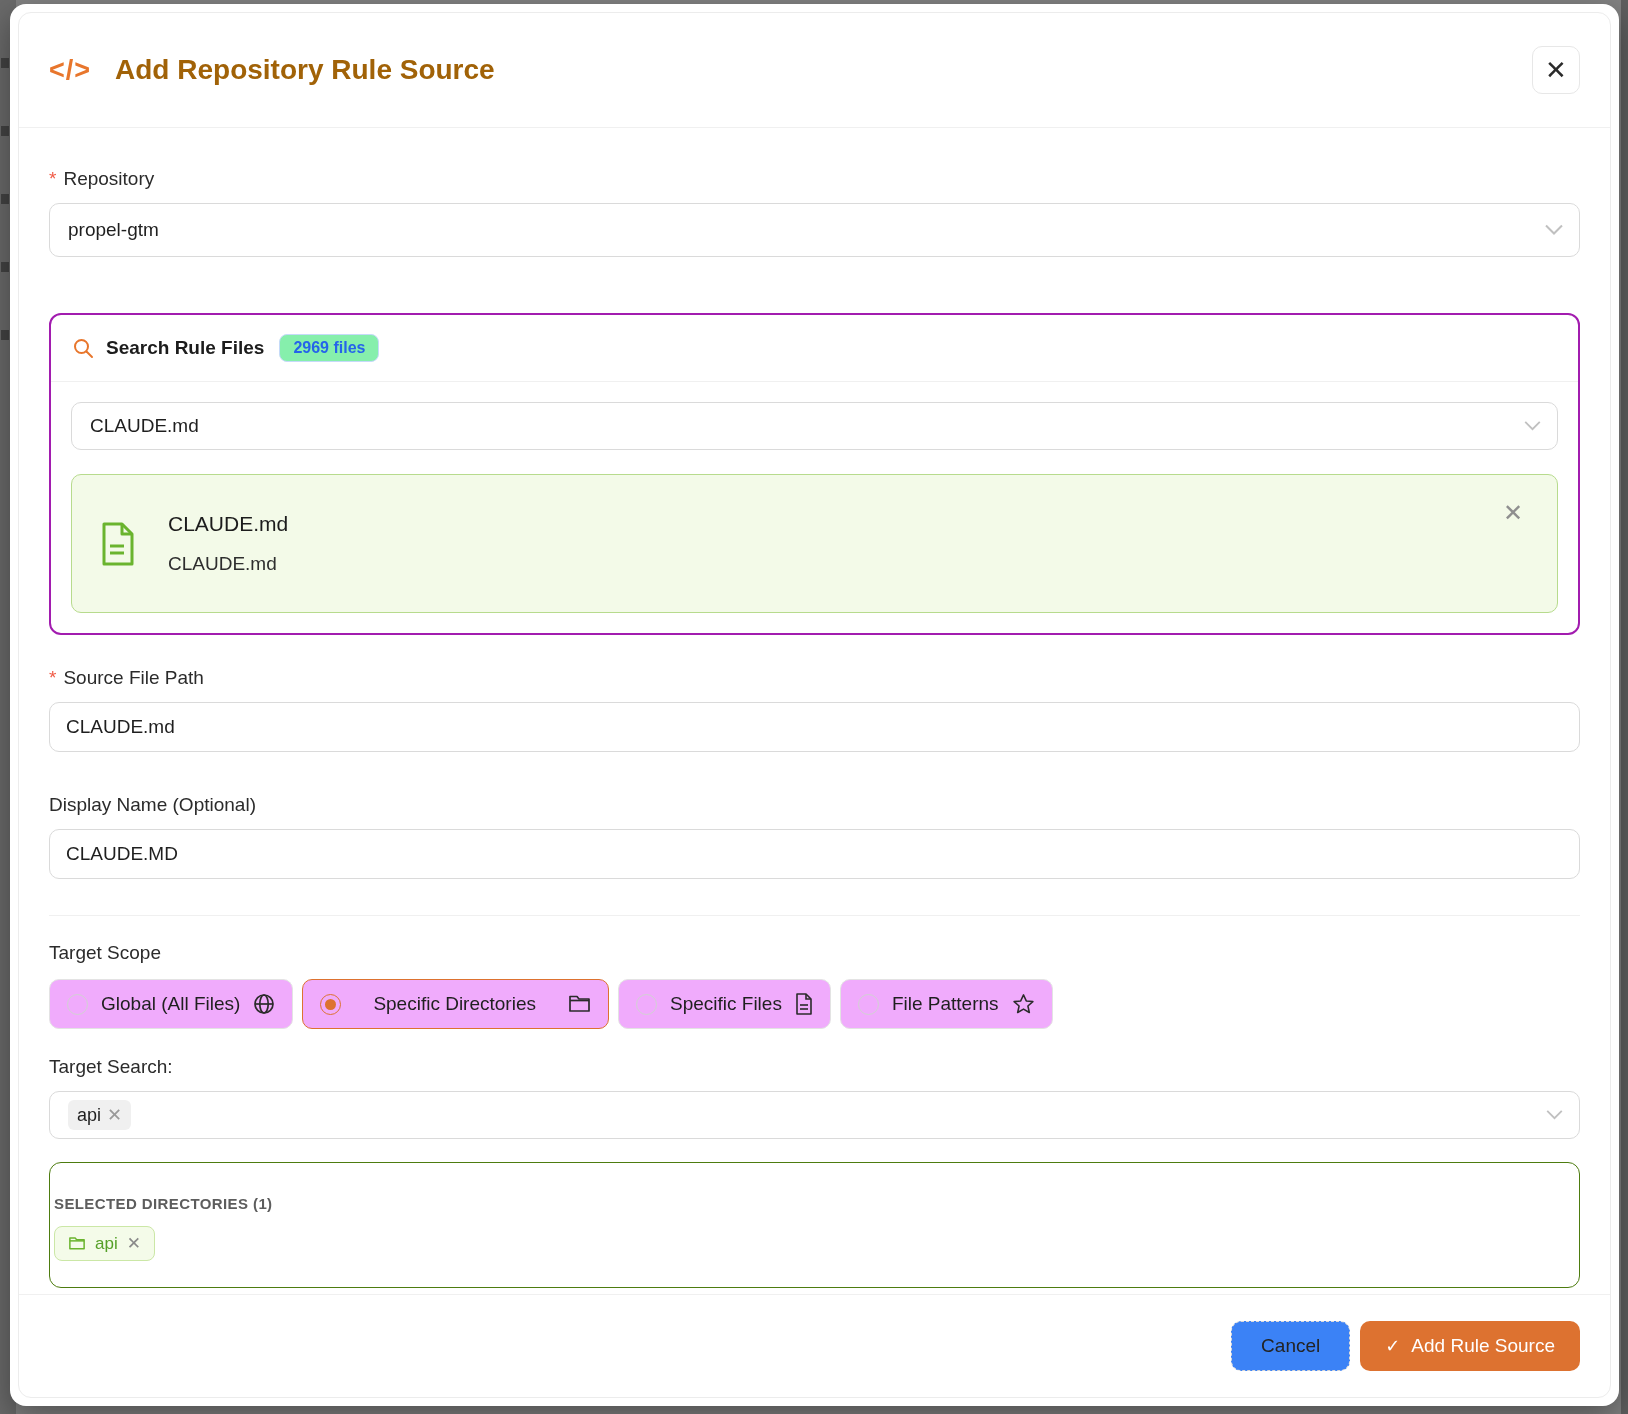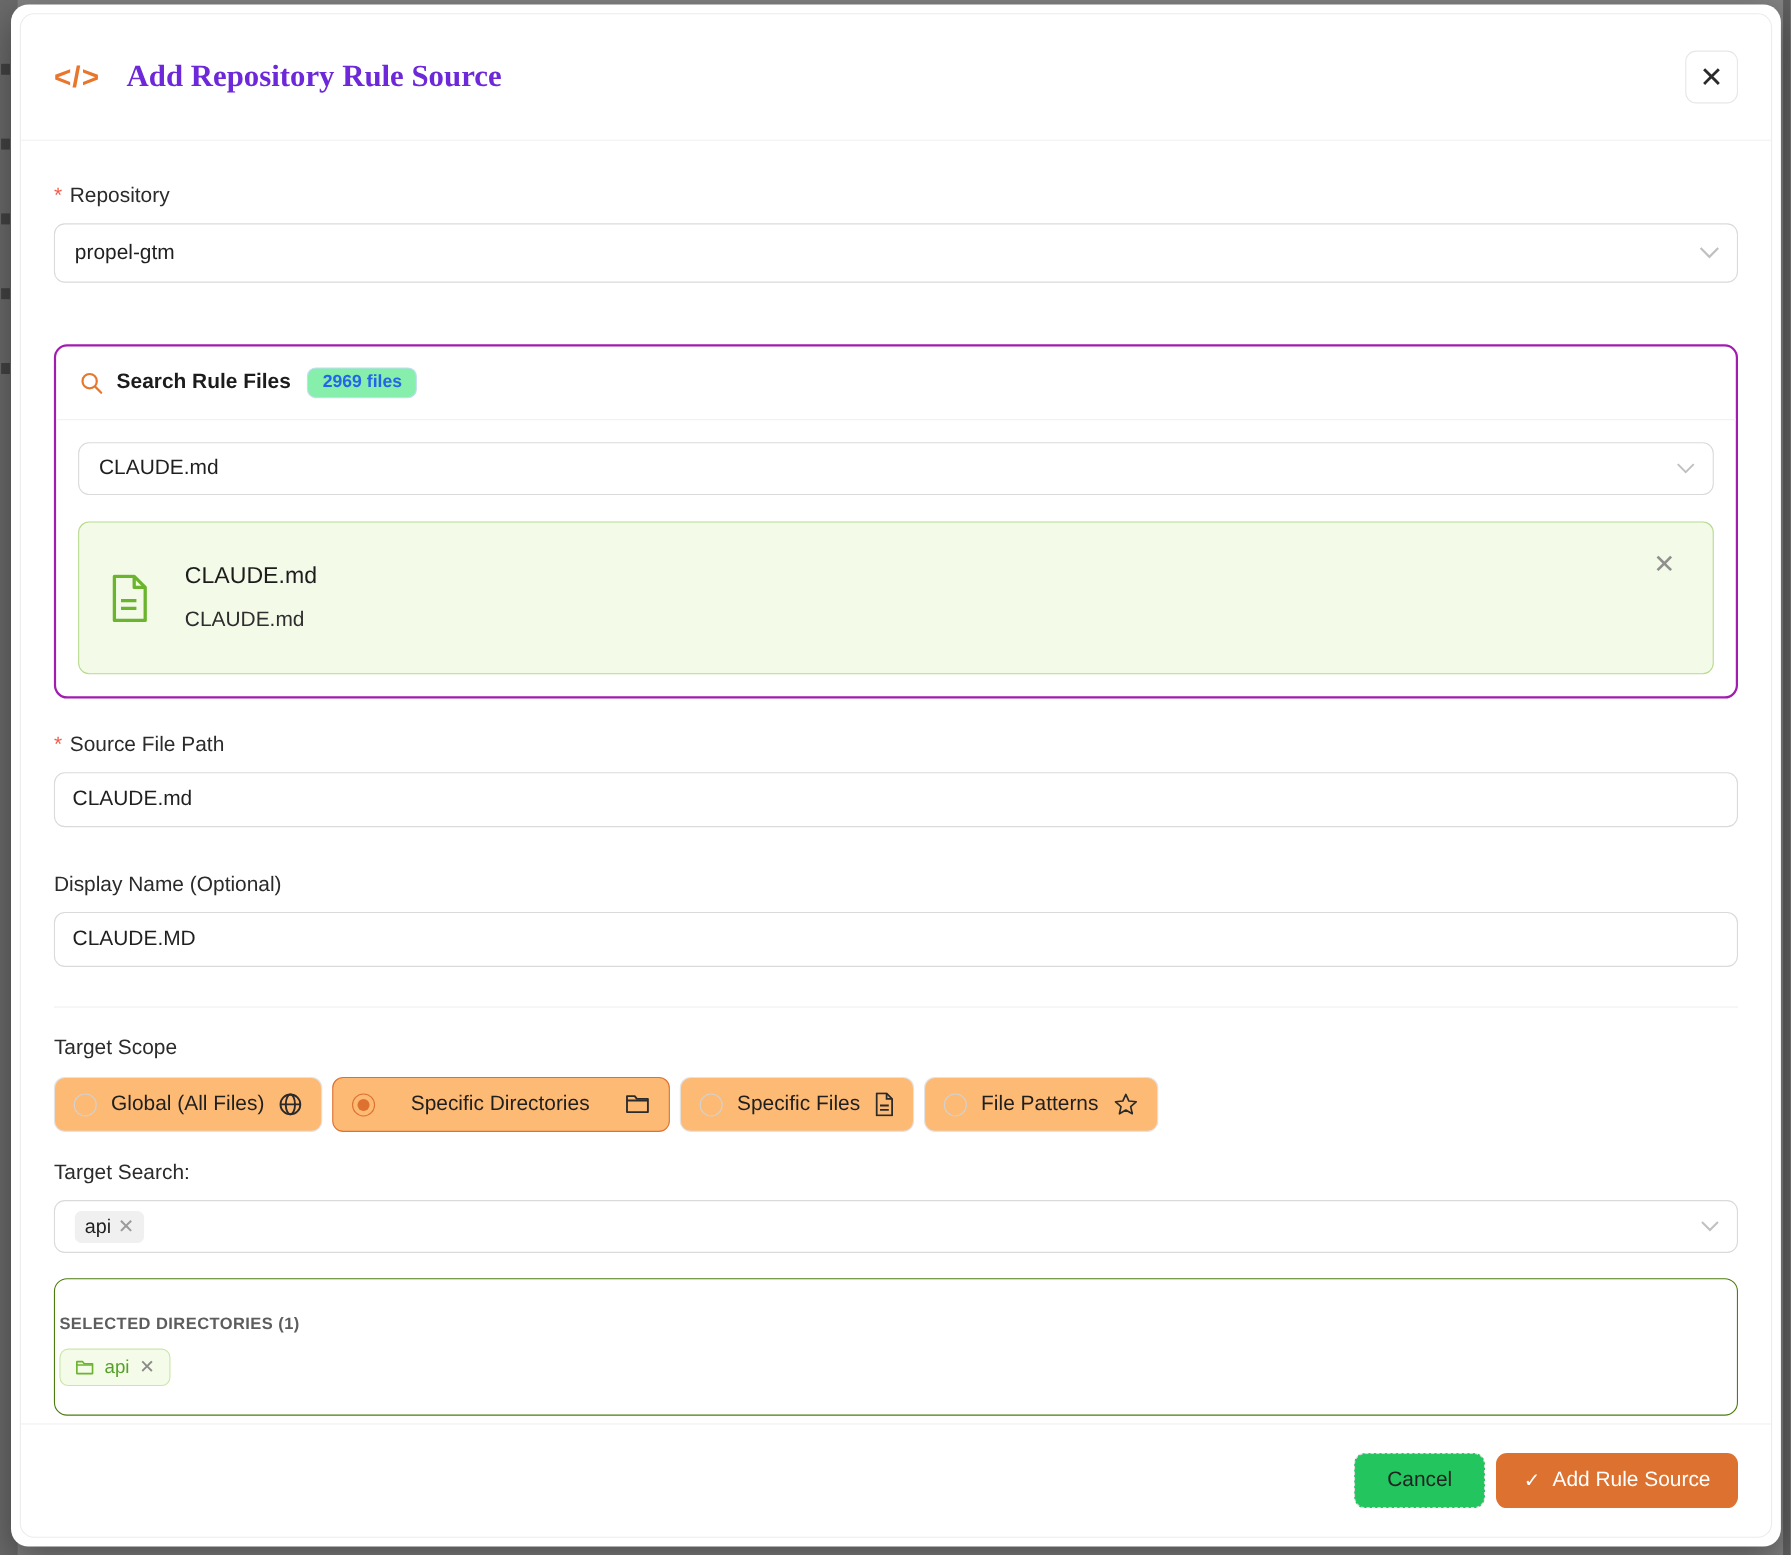--- a/index.html
+++ b/index.html
@@ -33,21 +33,21 @@
   .card {
     width: 100%; height: 100%;
     border: 1px solid #ececec; border-radius: 13px;
     display: flex; flex-direction: column;
     overflow: hidden; background: #fff;
   }
 
   
   .hdr { flex: 0 0 114px; display: flex; align-items: center; padding: 0 30px; position: relative; }
   .code-glyph { color: #e8762c; font-size: 27px; font-weight: 700; letter-spacing: 1px; margin-right: 24px; }
-  .hdr-title { font-size: 28px; font-weight: 600; color: #6d28d9; font-family: Liberation Serif, serif; }
+  .hdr-title { font-size: 28px; font-weight: 600; color: #a16207; }
   .close-btn {
     position: absolute; right: 30px; top: 33px; width: 48px; height: 48px;
     border: 1px solid #e7e7e7; border-radius: 10px; background: #fff;
     display: flex; align-items: center; justify-content: center;
     font-size: 26px; color: #2b2b2b; cursor: pointer; line-height: 1;
   }
   .divider { height: 1px; background: #f0f0f0; flex: 0 0 1px; }
 
   
   .bod { flex: 1 1 auto; padding: 40px 30px 0 30px; overflow: hidden; }
@@ -89,21 +89,21 @@
   .gap42 { height: 42px; }
 
   .hr-line { height: 1px; background: #f0f0f0; margin: 36px 0 26px 0; }
 
   
   .pill-row { display: flex; gap: 9px; margin-top: 15px; }
   .pill {
     display: flex; align-items: center; gap: 13px;
     border: 1.5px solid #e3e3e3; border-radius: 10px;
     padding: 0 17px; height: 50px; font-size: 19px; color: #1f1f1f;
-    cursor: pointer; background: #fdba74;
+    cursor: pointer; background: #f0abfc;
   }
   .pill.sel { border-color: #dd7230; gap: 32px; }
   .radio { width: 21px; height: 21px; border-radius: 50%; border: 1.5px solid #d2d2d2; position: relative; flex: 0 0 21px; }
   .pill.sel .radio { border-color: #dd7230; }
   .pill.sel .radio::after {
     content: ""; position: absolute; left: 4px; top: 4px; width: 11px; height: 11px;
     border-radius: 50%; background: #dd7230;
   }
   .pill .opt-icon { display: flex; align-items: center; }
 
@@ -122,21 +122,21 @@
     display: inline-flex; align-items: center; gap: 9px; margin-top: 14px;
     background: #f4fbe9; border: 1px solid #cbe7a6; border-radius: 8px;
     padding: 6px 13px; font-size: 17px; color: #55a028;
   }
   .dir-tag .x { color: #8a8a8a; font-size: 17px; cursor: pointer; }
 
   
   .ftr { flex: 0 0 103px; border-top: 1px solid #f0f0f0; display: flex; align-items: center; justify-content: flex-end; gap: 10px; padding: 0 30px; }
   .btn-cancel {
     height: 50px; padding: 0 29px; font-size: 19px; color: #232323;
-    background: #22c55e; border: 1.5px dashed #d9d9d9; border-radius: 10px; cursor: pointer;
+    background: #3b82f6; border: 1.5px dashed #d9d9d9; border-radius: 10px; cursor: pointer;
     font-family: "Liberation Sans", "DejaVu Sans", sans-serif;
   }
   .btn-submit {
     height: 50px; padding: 0 25px; font-size: 19px; font-weight: 500; color: #fff;
     background: #dd7230; border: none; border-radius: 10px; cursor: pointer;
     display: flex; align-items: center; gap: 11px;
     font-family: "Liberation Sans", "DejaVu Sans", sans-serif;
   }
   .btn-submit .chk { font-size: 18px; }
   svg { display: block; }

